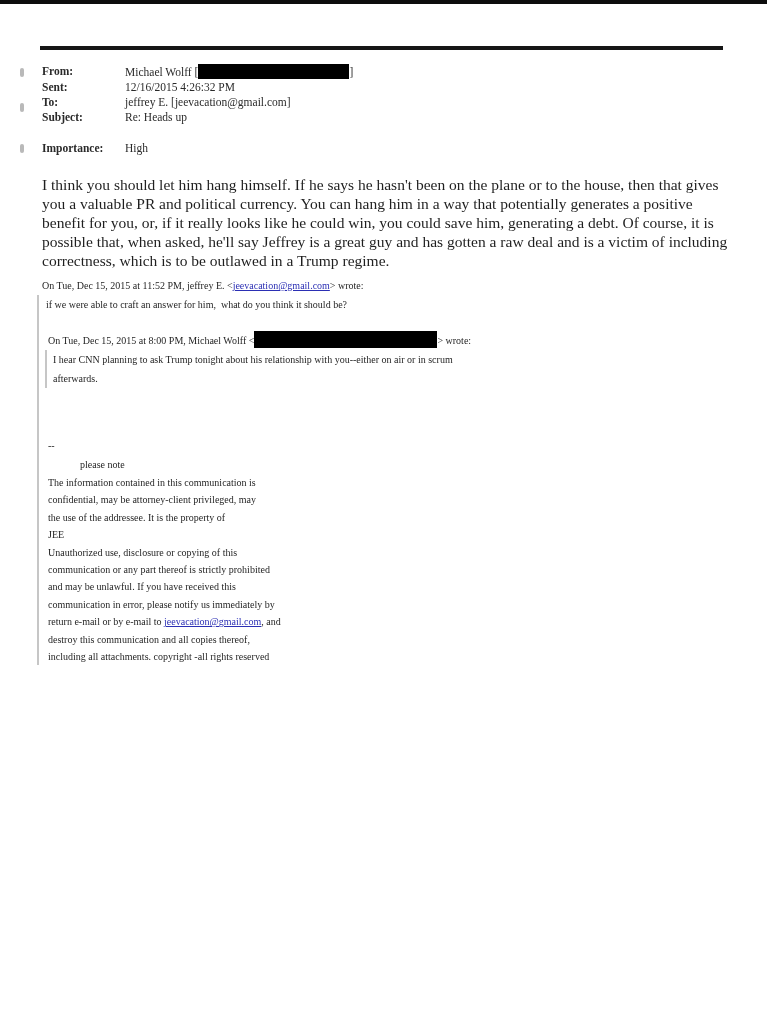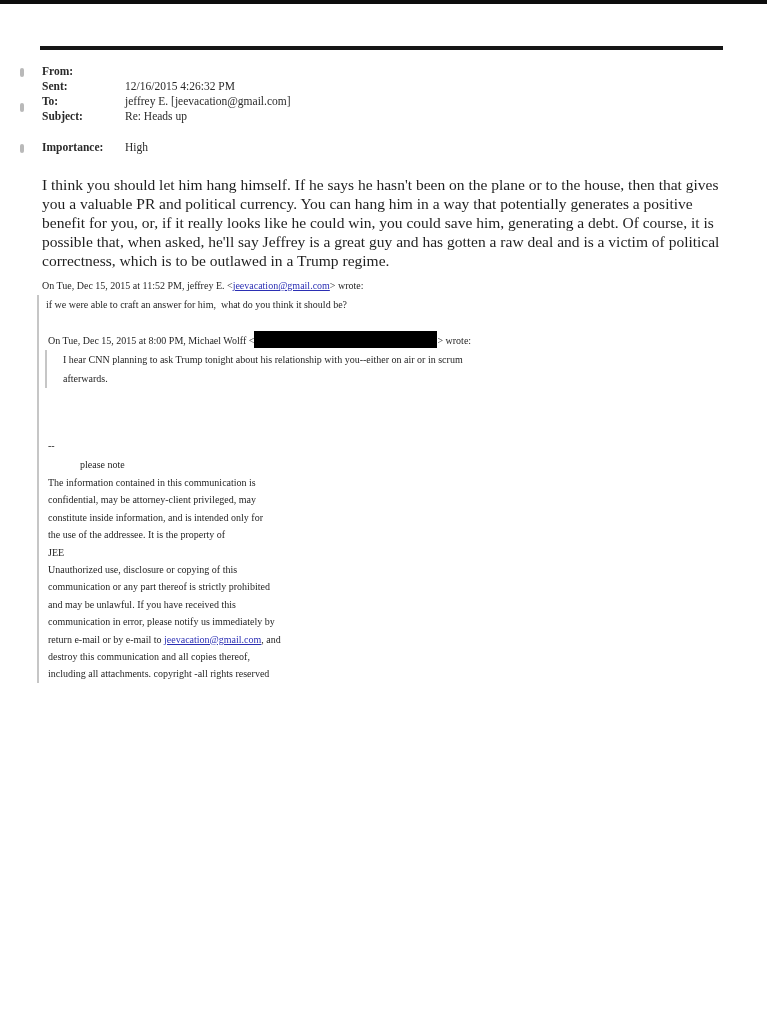--- a/index.html
+++ b/index.html
@@ -61,21 +61,21 @@
     border-left: 2px solid #c6c6c6;
     margin-left: -5px;
     padding-left: 7px;
   }
   .q1 { white-space: pre-wrap; }
   .spacer-1 { height: 17px; }
   .attr2 { margin-left: 2px; white-space: nowrap; }
   .bq2 {
     border-left: 2px solid #c6c6c6;
     margin-left: -1px;
-    padding-left: 16px;
+    padding-left: 6px;
   }
   .bq2 .line { white-space: nowrap; }
   .spacer-2 { height: 48px; }
   
   .sig { margin-left: 2px; }
   .sig-sep { line-height: 19px; }
   .sig-note { line-height: 19px; padding-left: 32px; }
   .disclaimer { line-height: 17.4px; }
   .disclaimer .line { white-space: nowrap; }
   .email-line { white-space: nowrap; line-height: 17.4px; }
@@ -90,20 +90,21 @@
 
 <div class="top-strip"></div>
 <div class="scan-speck speck1"></div>
 <div class="scan-speck speck2"></div>
 <div class="scan-speck speck3"></div>
 <div class="rule"></div>
 
 <div class="header">
   <div class="hrow">
     <span class="hlabel">From:</span>
+    <span class="hvalue"><span>Michael Wolff [</span><span class="redaction redaction-from"></span><span>]</span></span>
   </div>
   <div class="hrow">
     <span class="hlabel">Sent:</span>
     <span class="hvalue">12/16/2015 4:26:32 PM</span>
   </div>
   <div class="hrow">
     <span class="hlabel">To:</span>
     <span class="hvalue">jeffrey E. [jeevacation@gmail.com]</span>
   </div>
   <div class="hrow">
@@ -113,21 +114,21 @@
   <div class="hrow importance-row">
     <span class="hlabel">Importance:</span>
     <span class="hvalue">High</span>
   </div>
 </div>
 
 <div class="body-para">
     <div class="line">I think you should let him hang himself. If he says he hasn't been on the plane or to the house, then that gives</div>
     <div class="line">you a valuable PR and political currency. You can hang him in a way that potentially generates a positive</div>
     <div class="line">benefit for you, or, if it really looks like he could win, you could save him, generating a debt. Of course, it is</div>
-    <div class="line">possible that, when asked, he'll say Jeffrey is a great guy and has gotten a raw deal and is a victim of political</div>
+    <div class="line">possible that, when asked, he'll say Jeffrey is a great guy and has gotten a raw deal and is a victim of including</div>
     <div class="line">correctness, which is to be outlawed in a Trump regime.</div>
   </div>
 
 <div class="thread">
   <div class="attr1"><span>On Tue, Dec 15, 2015 at 11:52 PM, jeffrey E. &lt;</span><a class="mail-link">jeevacation@gmail.com</a><span>&gt; wrote:</span></div>
 
   <div class="bq1">
     <div class="q1">if we were able to craft an answer for him,  what do you think it should be?</div>
     <div class="spacer-1"></div>
     <div class="attr2"><span>On Tue, Dec 15, 2015 at 8:00 PM, Michael Wolff &lt;</span><span class="redaction redaction-quote"></span><span>&gt; wrote:</span></div>
@@ -136,21 +137,20 @@
         <div class="line">afterwards.</div>
       </div>
     <div class="spacer-2"></div>
 
     <div class="sig">
       <div class="sig-sep">--</div>
       <div class="sig-note">please note</div>
       <div class="disclaimer">
           <div class="line">The information contained in this communication is</div>
           <div class="line">confidential, may be attorney-client privileged, may</div>
-          <div class="line">constitute inside information, and is intended only for</div>
           <div class="line">the use of the addressee. It is the property of</div>
           <div class="line">JEE</div>
           <div class="line">Unauthorized use, disclosure or copying of this</div>
           <div class="line">communication or any part thereof is strictly prohibited</div>
           <div class="line">and may be unlawful. If you have received this</div>
           <div class="line">communication in error, please notify us immediately by</div>
         </div>
       <div class="email-line"><span>return e-mail or by e-mail to </span><a class="mail-link">jeevacation@gmail.com</a><span>, and</span></div>
       <div class="disclaimer">
           <div class="line">destroy this communication and all copies thereof,</div>

